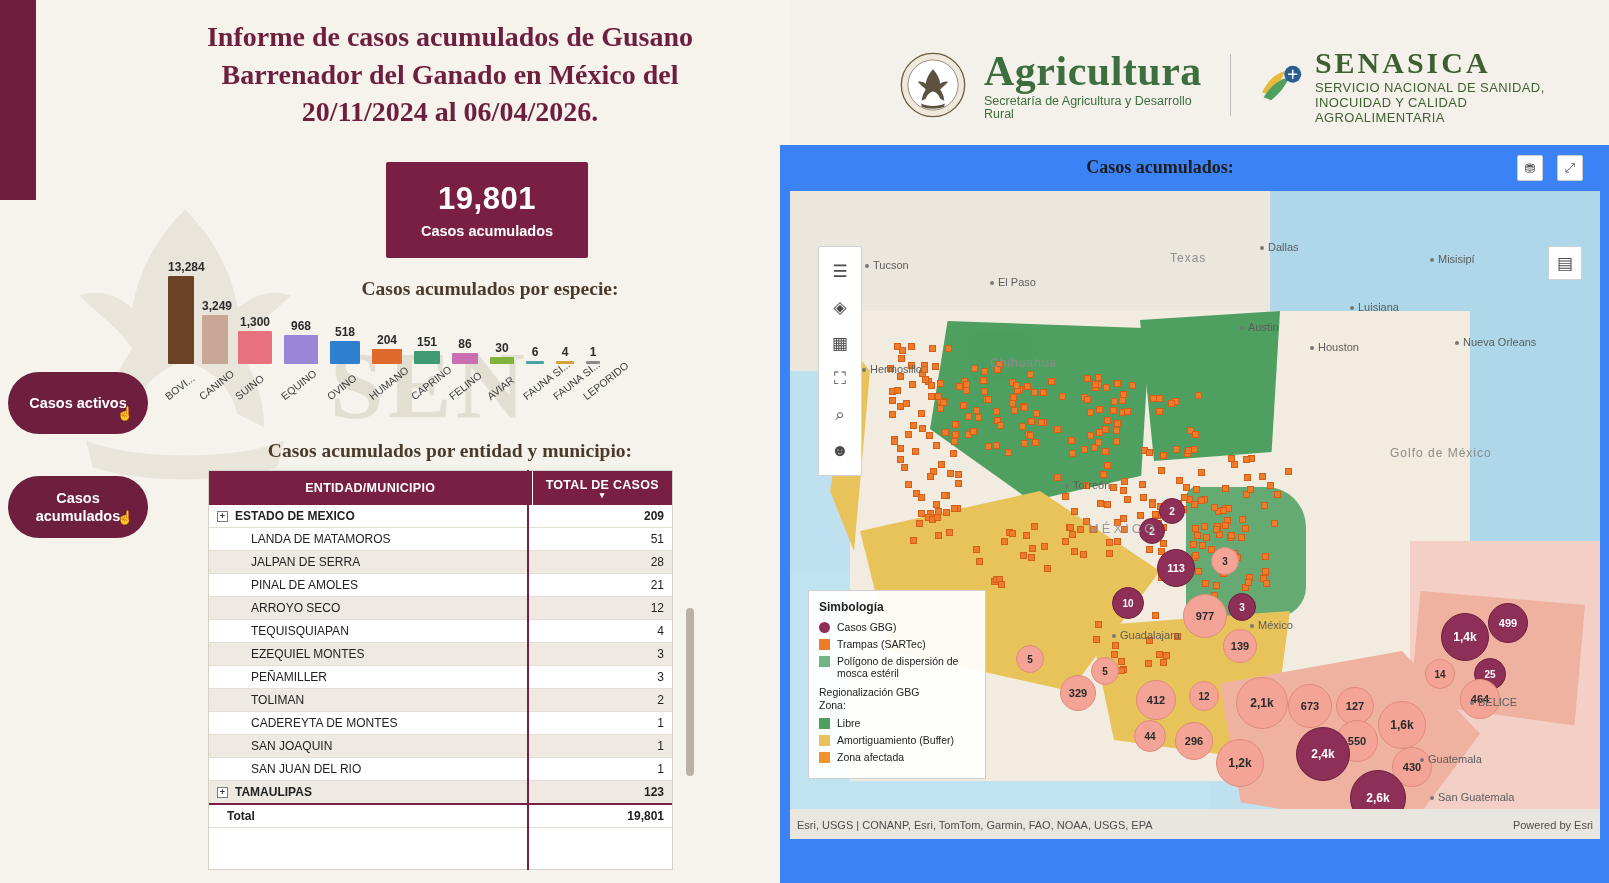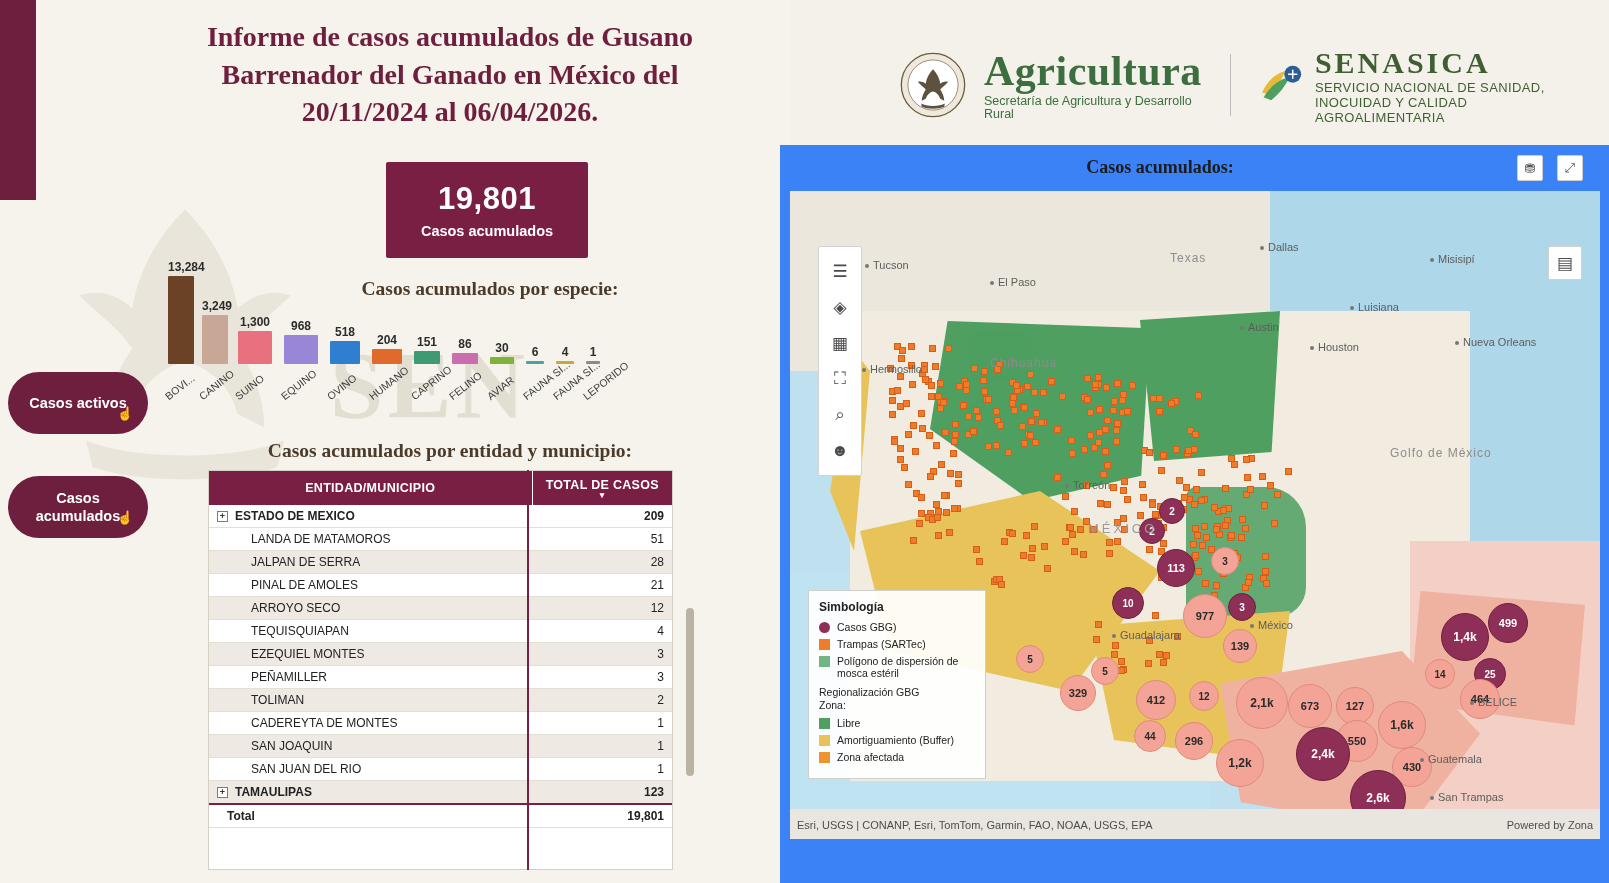--- a/index.html
+++ b/index.html
@@ -843,21 +843,21 @@
         <div class="city" style="left: 450px; top: 130px;"><span class="pt"></span><span>Austin</span></div>
         <div class="city" style="left: 520px; top: 150px;"><span class="pt"></span><span>Houston</span></div>
         <div class="city" style="left: 665px; top: 145px;"><span class="pt"></span><span>Nueva Orleans</span></div>
         <div class="city" style="left: 640px; top: 62px;"><span class="pt"></span><span>Misisipí</span></div>
         <div class="city" style="left: 560px; top: 110px;"><span class="pt"></span><span>Luisiana</span></div>
         <div class="city" style="left: 72px; top: 172px;"><span class="pt"></span><span>Hermosillo</span></div>
         <div class="city" style="left: 275px; top: 288px;"><span class="pt"></span><span>Torreón</span></div>
         <div class="city" style="left: 322px; top: 438px;"><span class="pt"></span><span>Guadalajara</span></div>
         <div class="city" style="left: 460px; top: 428px;"><span class="pt"></span><span>México</span></div>
         <div class="city" style="left: 630px; top: 562px;"><span class="pt"></span><span>Guatemala</span></div>
-        <div class="city" style="left: 640px; top: 600px;"><span class="pt"></span><span>San Trampas</span></div>
+        <div class="city" style="left: 640px; top: 600px;"><span class="pt"></span><span>San Guatemala</span></div>
         <div class="city" style="left: 680px; top: 505px;"><span class="pt"></span><span>BELICE</span></div>
       </div>
     <div id="regionlabels">
         <div class="statelbl" style="left: 380px; top: 60px;">Texas</div>
         <div class="statelbl" style="left: 200px; top: 165px; text-align: right;">Chihuahua</div>
         <div class="statelbl big" style="left: 298px; top: 330px;">MÉXICO</div>
         <div class="statelbl" style="left: 600px; top: 255px;">Golfo de México</div>
       </div>
 
     <div id="map-tools">
@@ -898,16 +898,16 @@
       </div>
       <div class="lg-row">
         <span class="lg-sw sw-afect"></span>
         <span>Zona afectada</span>
       </div>
     </div>
 
     <div id="attrib-bg" style="left:0;bottom:0;width:810px"></div>
     <div id="attrib" style="left:0;width:810px">
       <span>Esri, USGS | CONANP, Esri, TomTom, Garmin, FAO, NOAA, USGS, EPA</span>
-      <span>Powered by Zona</span>
+      <span>Powered by Esri</span>
     </div>
   </div>
 </div>
 
 </body></html>

